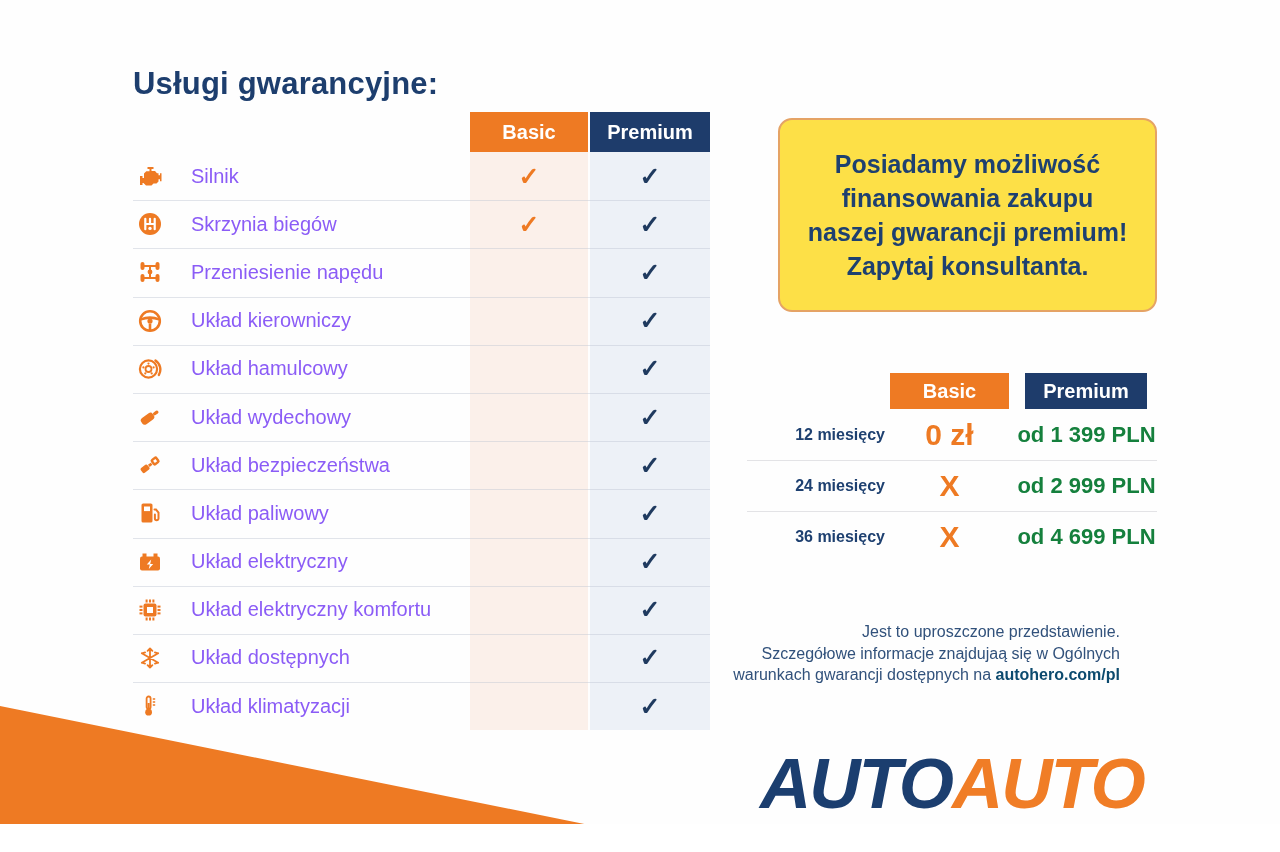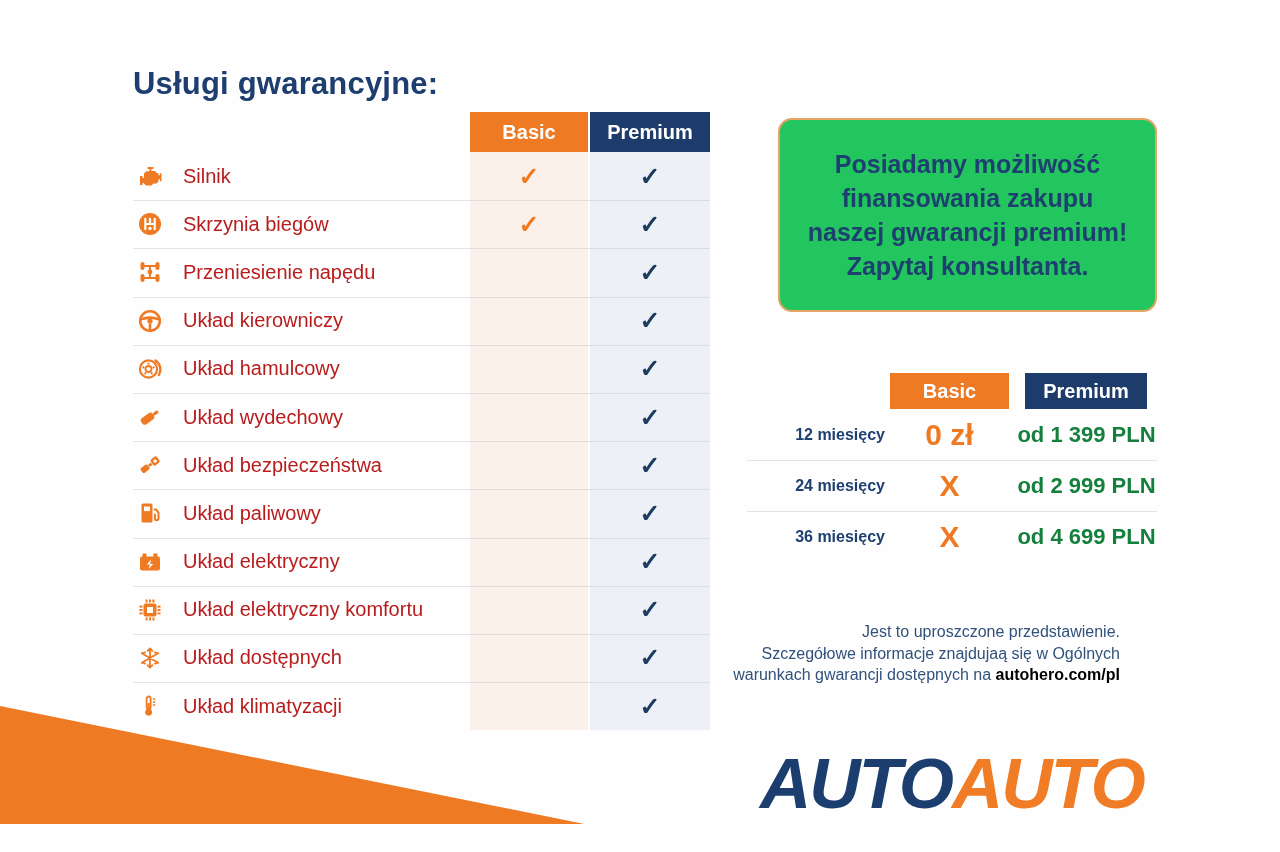--- a/index.html
+++ b/index.html
@@ -21,33 +21,33 @@
   }
   .col-head.basic{left:337px;width:118px;background:#ee7a23;}
   .col-head.premium{left:457px;width:120px;background:#1e3c6b;}
   .svc-rows{position:relative;}
   .svc-row{position:relative;height:48.2px;display:flex;align-items:center;}
   .svc-row:not(:first-child)::before{
     content:'';position:absolute;left:0;right:0;top:0;height:1px;
     background:rgba(190,198,210,.45);z-index:3;
   }
   .svc-icon{width:34px;display:flex;align-items:center;justify-content:center;flex:none;}
-  .svc-label{margin-left:16px;font-size:20px;color:#b91c1c;}
+  .svc-label{margin-left:24px;font-size:20px;color:#8b5cf6;}
   .svc-cell{
     position:absolute;top:0;bottom:0;display:flex;align-items:center;justify-content:center;z-index:1;
   }
   .svc-basic{left:337px;width:118px;background:#fbf0ea;}
   .svc-premium{left:457px;width:120px;background:#edf1f7;}
   .check{font-size:25px;font-weight:bold;line-height:1;}
   .check-orange{color:#ee7a23;}
   .check-navy{color:#1f3a5f;}
   
   .promo{
     position:absolute;left:778px;top:118px;width:375px;height:190px;
-    border:2px solid #e5a365;border-radius:14px;background:#22c55e;
+    border:2px solid #e5a365;border-radius:14px;background:#fde047;
     display:flex;align-items:center;justify-content:center;text-align:center;
     color:#1e4070;font-weight:bold;font-size:25px;line-height:34px;white-space:pre-line;
   }
   
   .pricing{position:absolute;left:745px;top:373px;width:415px;}
   .p-head{
     position:absolute;top:0;height:36px;display:flex;align-items:center;justify-content:center;
     color:#fff;font-weight:bold;font-size:20px;
   }
   .p-head.basic{left:145px;width:119px;background:#ee7a23;}
@@ -60,21 +60,21 @@
   .p-period{width:140px;text-align:right;font-size:16px;font-weight:bold;color:#1e4070;}
   .p-basic{position:absolute;left:145px;width:119px;text-align:center;
     font-size:30px;font-weight:bold;color:#ee7a23;}
   .p-premium{position:absolute;left:268px;width:147px;text-align:center;
     font-size:22px;font-weight:bold;color:#15803d;}
   
   .footnote{
     position:absolute;left:690px;top:621px;width:430px;text-align:right;
     font-size:16px;line-height:21.5px;color:#31517b;
   }
-  .footnote b{color:#000000;}
+  .footnote b{color:#0c4a6e;}
   
   .logo{
     position:absolute;left:760px;top:748px;font-size:71px;line-height:1;
     font-weight:bold;font-style:italic;letter-spacing:-2px;white-space:nowrap;
   }
   .logo .p1{color:#1b3e6f;}
   .logo .p2{color:#f07d26;}
   
   .wedge{
     position:absolute;left:0;top:706px;width:723px;height:146px;background:#ee7a23;

